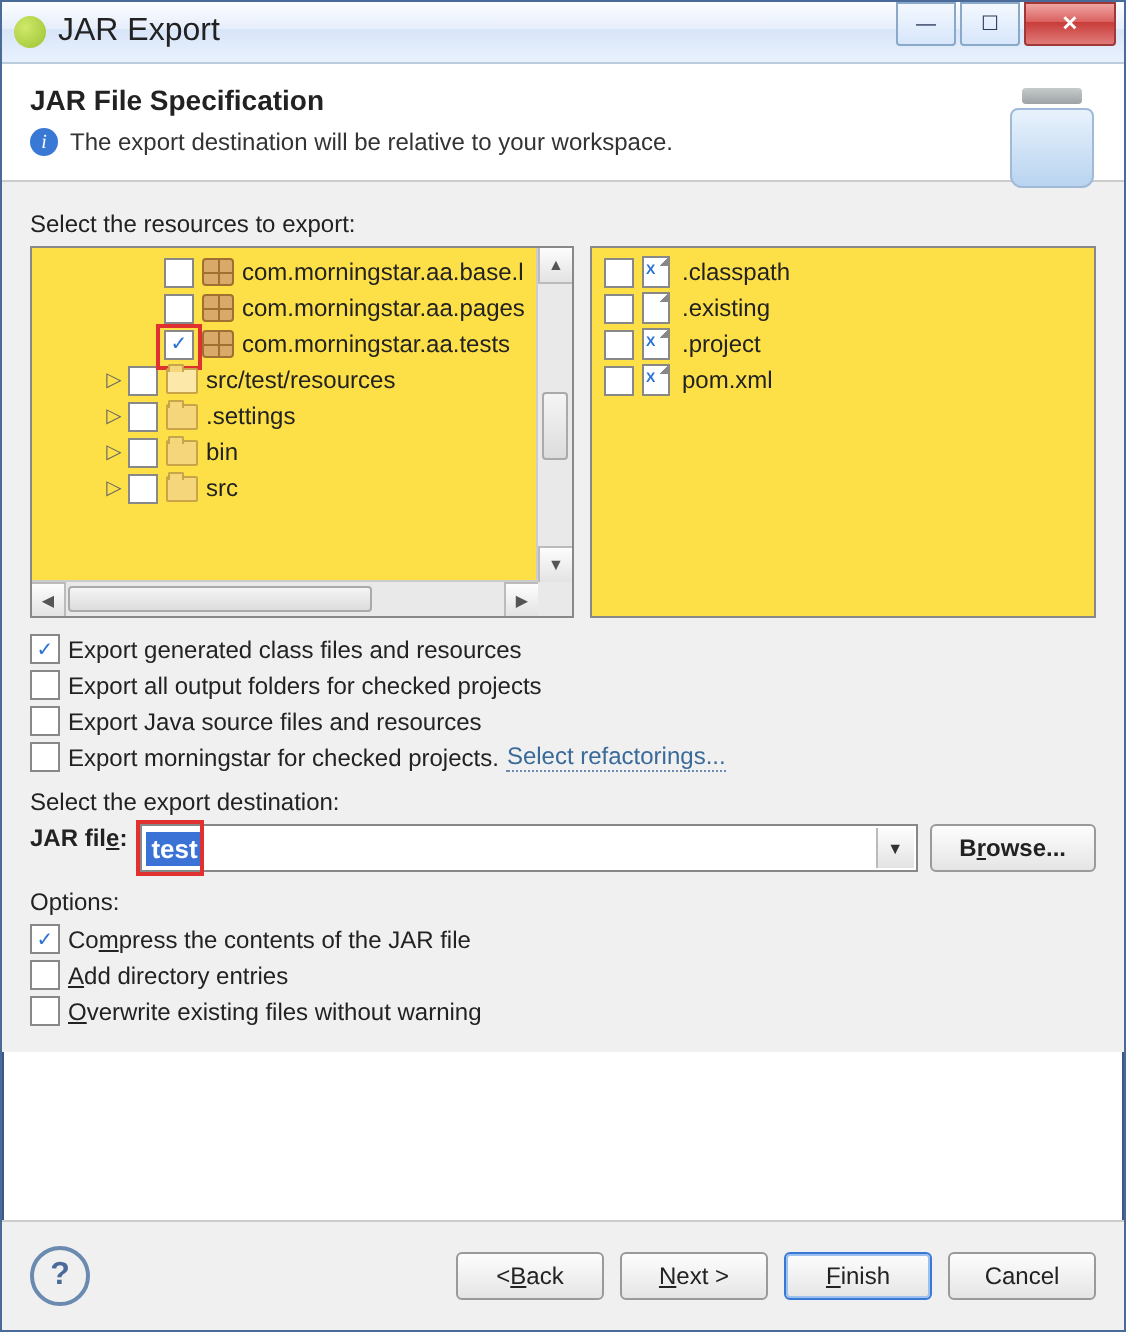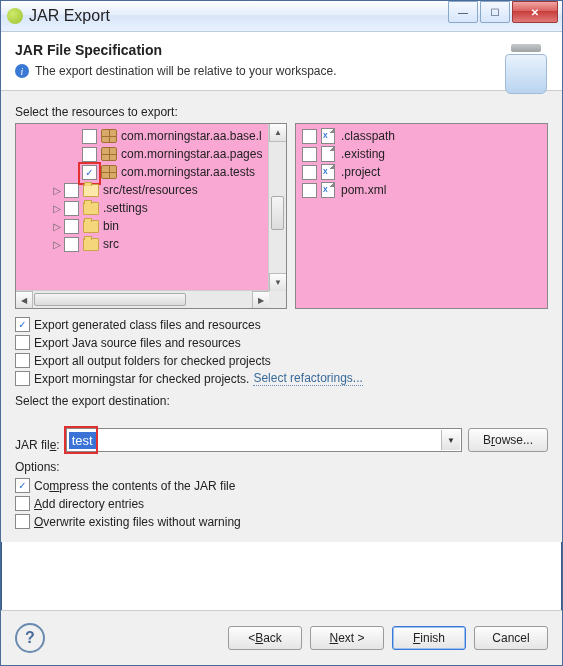--- a/index.html
+++ b/index.html
@@ -13,21 +13,21 @@
   .header{background:#fff;border-bottom:1px solid #ccc;padding:10px 14px 12px;position:relative;}
   .header h1{margin:0 0 6px;font-size:14px;font-weight:bold;}
   .header .sub{display:flex;align-items:center;gap:6px;color:#333;}
   .info-icon{width:14px;height:14px;border-radius:50%;background:#3a78d6;color:#fff;display:flex;align-items:center;justify-content:center;font-size:10px;font-style:italic;font-family:"Georgia",serif;}
   .jar-image{position:absolute;right:14px;top:12px;width:44px;height:48px;}
   .jar-lid{width:30px;height:8px;background:linear-gradient(#c6cacb,#9ea3a5);margin:0 auto;border-radius:2px;}
   .jar-body{width:40px;height:38px;background:linear-gradient(#e8f2fc,#b9d4f0);margin:2px auto 0;border-radius:4px 4px 6px 6px;border:1px solid #9fb9d6;}
   .body{padding:10px 14px;background:#f0f0f0;}
   .lbl{margin:4px 0 4px;}
   .panes{display:flex;gap:8px;}
-  .pane{background:#f9a8d4;border:1px solid #888;height:184px;overflow:hidden;position:relative;}
+  .pane{background:#fde047;border:1px solid #888;height:184px;overflow:hidden;position:relative;}
   .pane.left{width:270px;}
   .pane.right{flex:1;}
   .tree{padding:3px 2px 3px 6px;overflow:hidden;height:162px;}
   .node{display:flex;align-items:center;height:18px;white-space:nowrap;}
   .depth1{padding-left:30px;}
   .depth2{padding-left:48px;}
   .exp{width:10px;text-align:center;color:#666;margin-right:2px;font-size:10px;}
   .chk{width:13px;height:13px;border:1px solid #888;background:#fff;display:inline-flex;align-items:center;justify-content:center;margin-right:4px;font-size:10px;color:#2a72d4;}
   .chk.checked::after{content:"✓";}
   .pkg-icon{width:14px;height:12px;background:#d9a96a;border:1px solid #a07030;border-radius:2px;margin-right:4px;position:relative;}
@@ -49,21 +49,21 @@
   .hscroll{position:absolute;left:0;right:17px;bottom:0;height:17px;background:#e9e9e9;border-top:1px solid #ccc;}
   .hscroll .l,.hscroll .r{width:17px;height:100%;background:linear-gradient(#fdfdfd,#e3e3e3);border:1px solid #bbb;display:flex;align-items:center;justify-content:center;font-size:8px;color:#555;position:absolute;top:0;box-sizing:border-box;}
   .hscroll .l{left:0;border-left:none;border-bottom:none;}
   .hscroll .r{right:0;border-right:none;border-bottom:none;}
   .hscroll .thumb{position:absolute;top:2px;bottom:2px;left:18px;width:150px;background:linear-gradient(#f5f5f5,#dcdcdc);border:1px solid #aaa;border-radius:2px;}
   .corner{position:absolute;right:0;bottom:0;width:17px;height:17px;background:#e9e9e9;}
   .chkline{display:flex;align-items:center;margin:3px 0;}
   .chkline .chk{flex-shrink:0;}
   .link{color:#3a6a9a;border-bottom:1px dotted #6a8ab0;margin-left:4px;cursor:pointer;}
   .group{margin-top:8px;}
-  .destline{display:flex;align-items:flex-end;gap:6px;margin-top:20px;}
+  .destline{display:flex;align-items:flex-start;gap:6px;margin-top:4px;font-weight:bold;}
   .destline label{white-space:nowrap;}
   .combo{flex:1;height:22px;border:1px solid #888;background:#fff;position:relative;display:flex;align-items:center;padding:0 0 0 2px;}
   .combo .val{background:#3a72d6;color:#fff;padding:1px 3px;font-size:13px;}
   .combo .arrow{position:absolute;right:1px;top:1px;bottom:1px;width:18px;background:linear-gradient(#fdfdfd,#e3e3e3);border-left:1px solid #bbb;display:flex;align-items:center;justify-content:center;font-size:8px;color:#333;}
   .btn{height:24px;padding:0 14px;background:linear-gradient(#fdfdfd,#e5e5e5);border:1px solid #9a9a9a;border-radius:3px;display:inline-flex;align-items:center;justify-content:center;font-size:12px;color:#222;min-width:74px;box-sizing:border-box;}
   .btn.default{border-color:#3a78d6;box-shadow:0 0 0 1px #9cc0f0 inset;}
   .footer{position:absolute;left:0;right:0;bottom:0;height:54px;background:#f0f0f0;border-top:1px solid #ccc;display:flex;align-items:center;padding:0 14px;gap:8px;}
   .help{width:26px;height:26px;border:2px solid #6a8ab0;border-radius:50%;color:#4a6a9a;display:flex;align-items:center;justify-content:center;font-size:16px;font-weight:bold;}
   .spacer{flex:1;}
   u{text-decoration:underline;}
@@ -197,26 +197,26 @@
           </div>
       </div>
     </div>
 
     <div class="group">
       <div class="chkline">
         <span id="c1" class="chk checked"></span>
         <span>Export generated class files and resources</span>
       </div>
       <div class="chkline">
+        <span id="c2" class="chk"></span>
+        <span>Export all output folders for checked projects</span>
+      </div>
+      <div class="chkline">
         <span id="c3" class="chk"></span>
         <span>Export Java source files and resources</span>
-      </div>
-      <div class="chkline">
-        <span id="c2" class="chk"></span>
-        <span>Export all output folders for checked projects</span>
       </div>
       <div class="chkline">
         <span id="c4" class="chk"></span>
         <span>Export morningstar for checked projects.</span>
         <span class="link">Select refactorings...</span>
       </div>
     </div>
 
     <div class="group">
       <div class="lbl">Select the export destination:</div>

